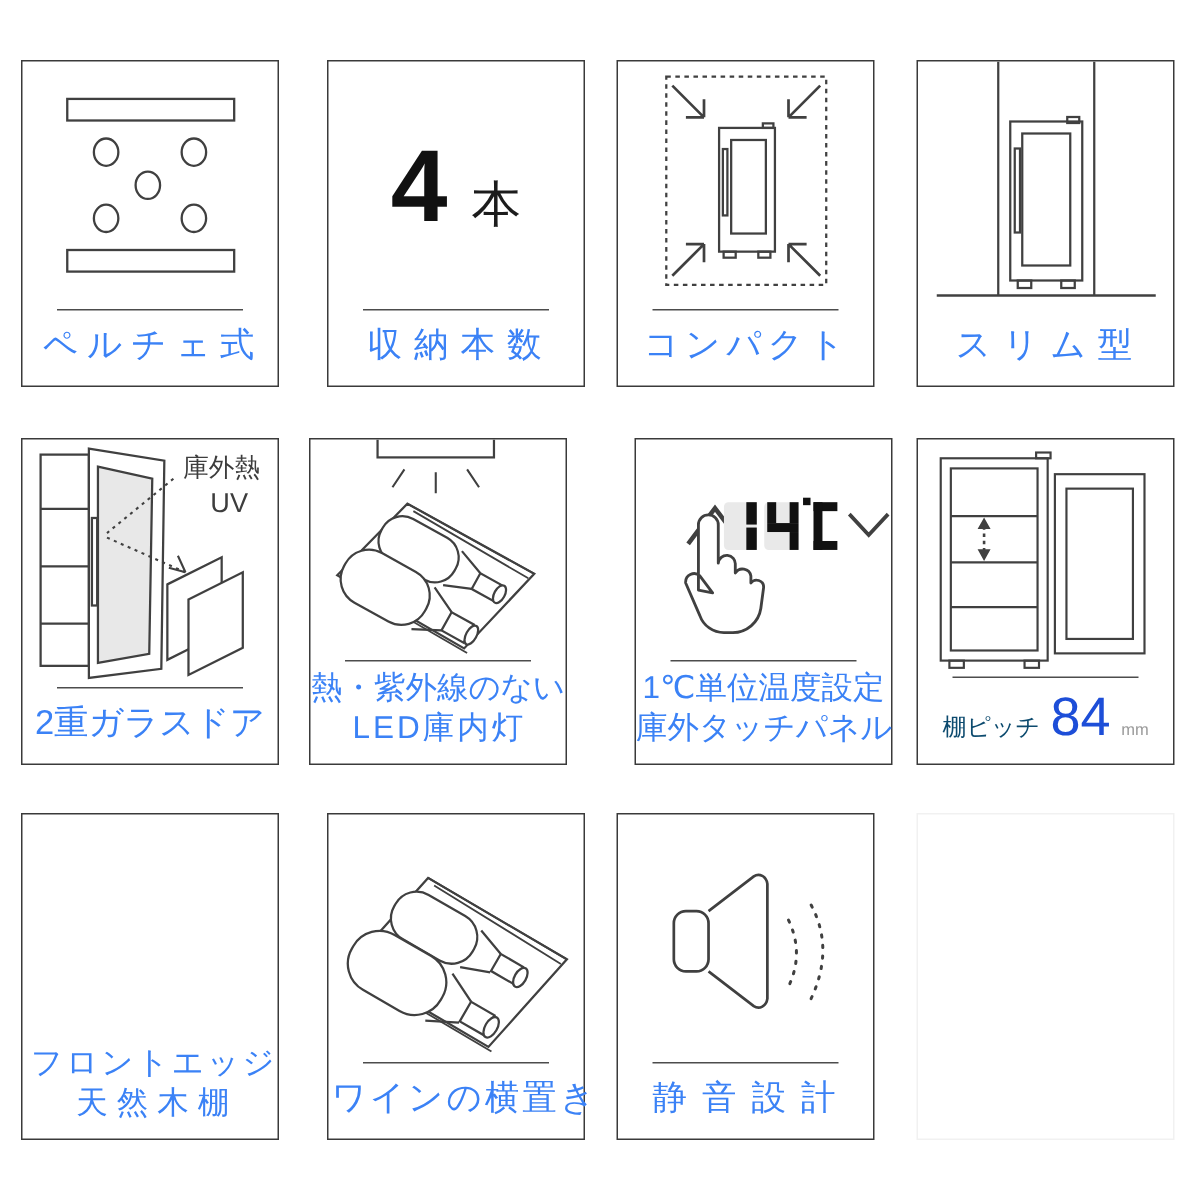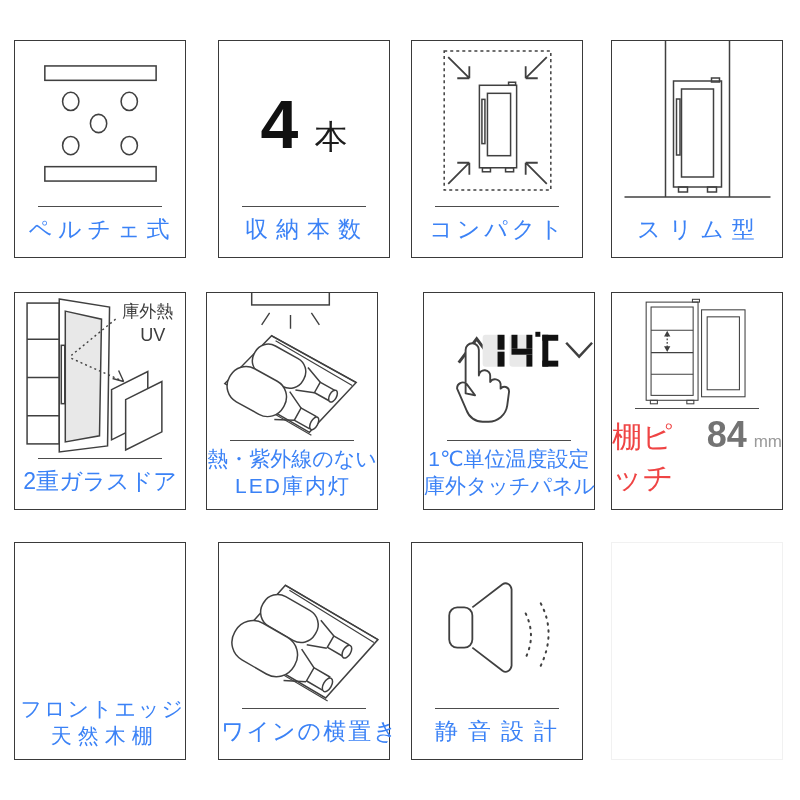--- a/index.html
+++ b/index.html
@@ -22,23 +22,23 @@
   .ls8{letter-spacing:8px;padding-left:8px;}
   .ls10{letter-spacing:10px;padding-left:10px;}
   
   .cap{position:absolute;inset:0;display:flex;align-items:center;justify-content:center;}
   .capline{display:flex;align-items:baseline;gap:16px;}
   .cap-val{font-size:68px;font-weight:600;color:#111;}
   .cap-unit{font-size:33px;color:#1c1c1c;}
   
   .pitch{display:flex;align-items:baseline;justify-content:center;gap:7px;
          padding:5px 0 10px;}
-  .pitch-name{font-size:30px;color:#ef4444;}
-  .pitch-val{font-size:36px;font-weight:700;color:#737373;}
-  .pitch-unit{font-size:17px;color:#9a9a9a;}
+  .pitch-name{font-size:16px;color:#0c4a6e;text-align:center;}
+  .pitch-val{font-size:36px;font-weight:400;color:#1d4ed8;}
+  .pitch-unit{font-size:11px;color:#9a9a9a;}
   
   text.note{font-family:"Liberation Sans","DejaVu Sans",sans-serif;fill:#3d3d3d;}
 </style>
 </head>
 <body>
 
 <div class="page">
 
   <div class="box" style="left:14px;top:40px;">
     <div class="art">

